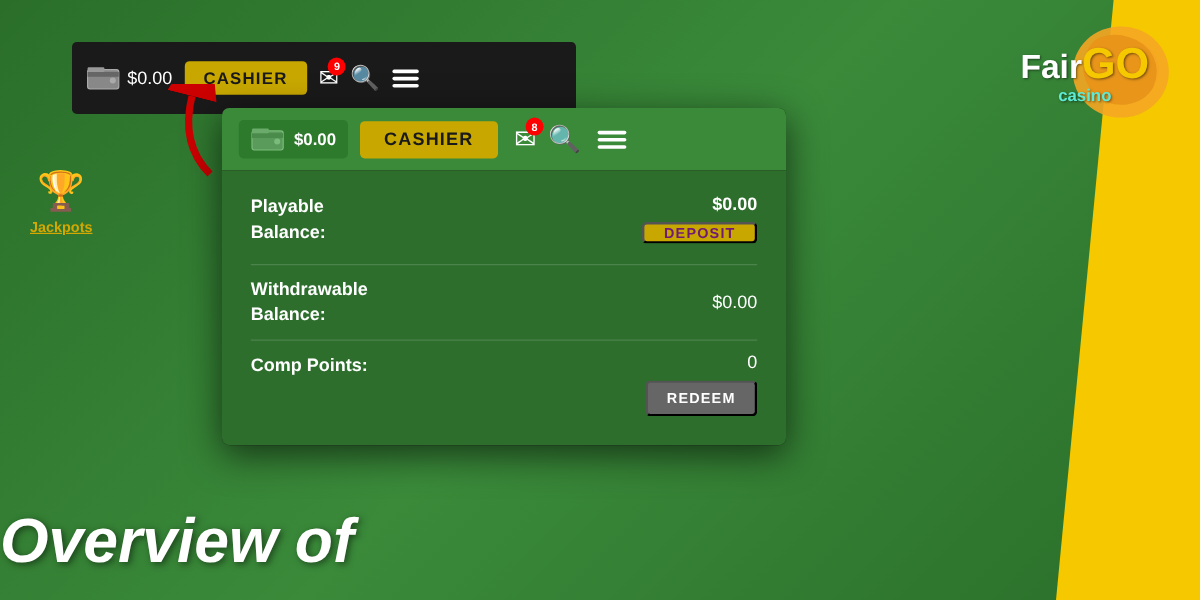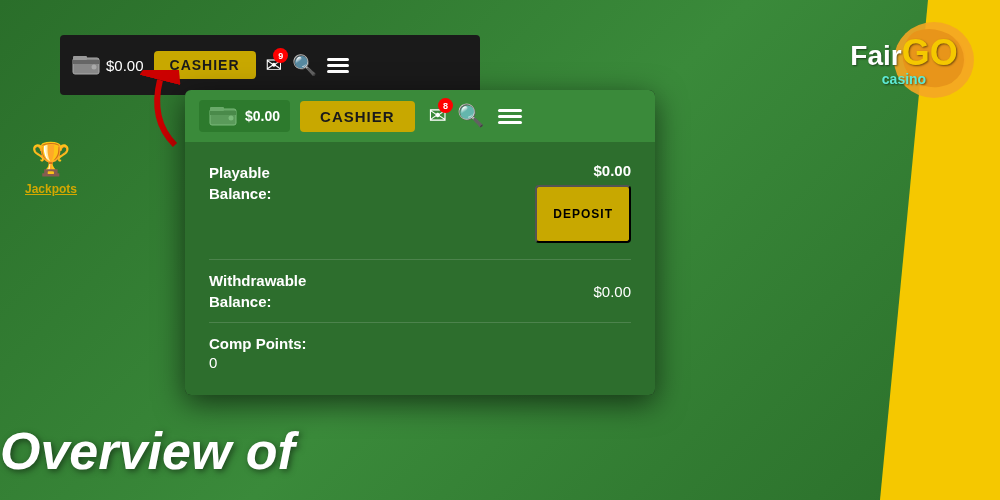--- a/index.html
+++ b/index.html
@@ -283,24 +283,24 @@
     }
 
     .balance-amount {
       color: white;
       font-size: 15px;
       font-weight: bold;
     }
 
     .deposit-btn {
       background: #c8a800;
-      color: #000000;
+      color: #701a75;
       font-weight: bold;
       font-size: 12px;
-      padding: 20px 16px;
+      padding: 0 16px;
       border-radius: 4px;
       letter-spacing: 1px;
       margin-left: 46px;
     }
 
     .divider {
       border: none;
       border-top: 1px solid rgba(255,255,255,0.15);
       margin: 10px 0;
     }
@@ -321,21 +321,20 @@
 
     .info-amount {
       color: white;
       font-size: 15px;
     }
 
     .comp-row {
       display: flex;
       align-items: flex-start;
       justify-content: space-between;
-      flex-direction: column;
     }
 
     .comp-right {
       display: flex;
       flex-direction: column;
       align-items: flex-end;
       gap: 6px;
     }
 
     .redeem-btn {
@@ -471,20 +470,21 @@
       <div class="info-label">Withdrawable<br>Balance:</div>
       <span class="info-amount">$0.00</span>
     </div>
 
     <hr class="divider">
 
     <div class="comp-row">
       <div class="info-label">Comp Points:</div>
       <div class="comp-right">
         <span class="info-amount">0</span>
+        <button class="redeem-btn">REDEEM</button>
       </div>
     </div>
   </div>
 </div>
 
 <div class="bottom-text">
   <div class="bottom-text-line">Overview of</div>
 </div>
 
 </body></html>

